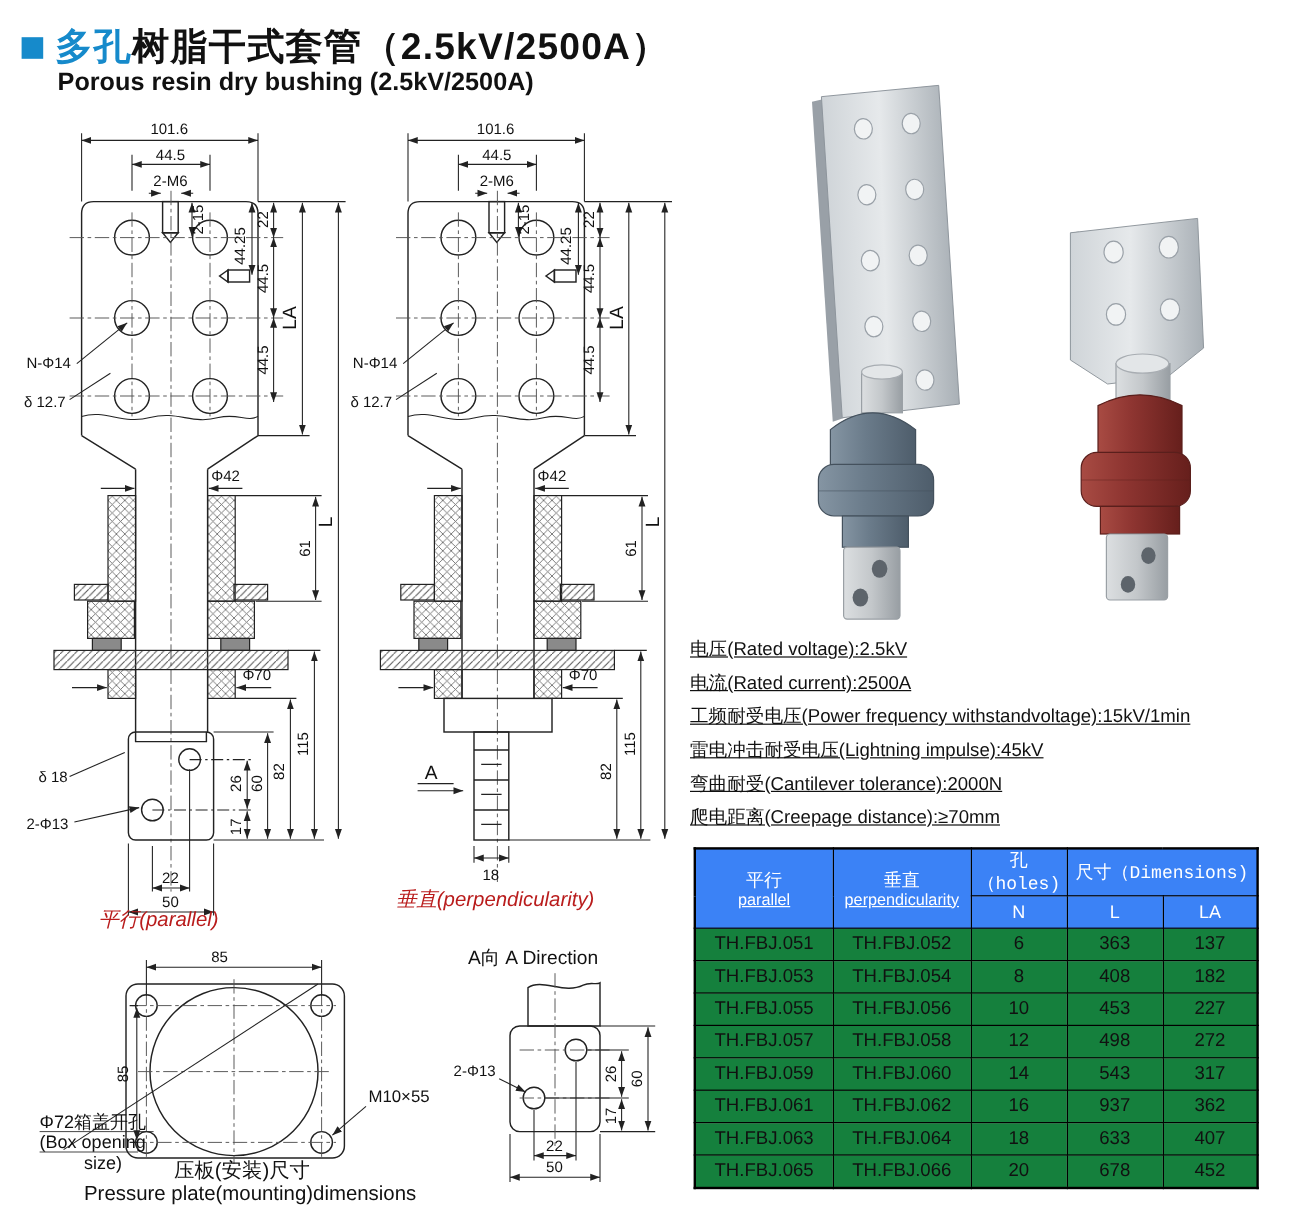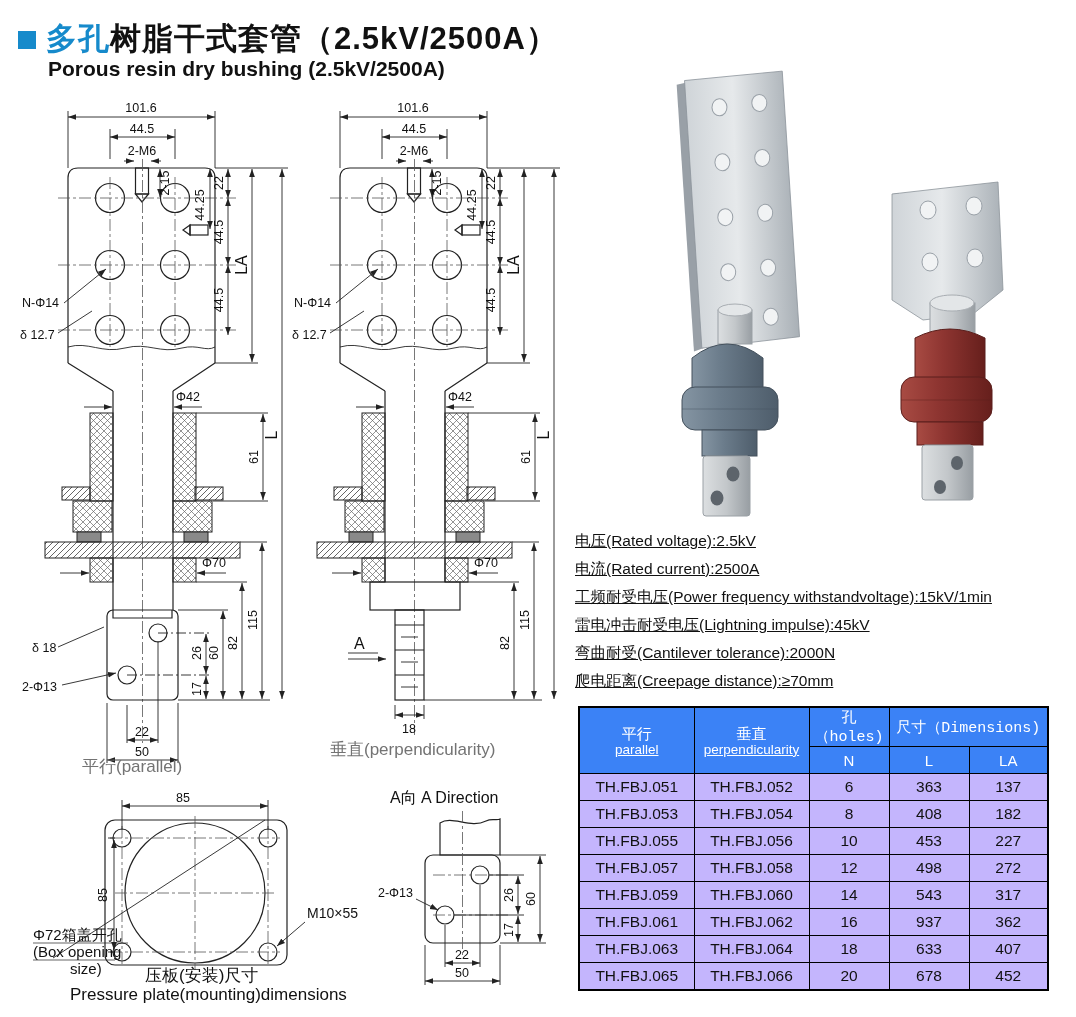--- a/index.html
+++ b/index.html
@@ -7,35 +7,35 @@
        font-family:"Liberation Sans",sans-serif;color:#111;}
   .abs{position:absolute;}
   
   .title-sq{position:absolute;left:18px;top:31px;width:18px;height:18px;background:#168acb;}
   .title-zh{position:absolute;left:46px;top:18px;font-size:31px;font-weight:bold;letter-spacing:1px;white-space:nowrap;}
   .title-zh .hl{color:#168acb;}
   .title-en{position:absolute;left:48px;top:57px;font-size:21px;font-weight:bold;white-space:nowrap;}
   
   svg text{font-family:"Liberation Sans",sans-serif;font-size:12.5px;fill:#111;}
   svg text.big{font-size:16px;}
-  .view-label{position:absolute;font-size:17px;color:#737373;white-space:nowrap;}
+  .view-label{position:absolute;font-size:17px;color:#b91c1c;white-space:nowrap;font-style:italic;}
   
   .tech{position:absolute;left:575px;top:531px;width:500px;}
   .tech h3{margin:0 0 7px 0;font-size:18.5px;font-weight:bold;}
   .tech div{font-size:15.5px;margin:0 0 7px 0;white-space:nowrap;text-decoration:underline;}
   
   table.spec{position:absolute;left:578px;top:706px;width:469px;border-collapse:collapse;
              border:2px solid #000;table-layout:fixed;}
   table.spec th,table.spec td{border:1px solid #000;text-align:center;padding:0;}
   table.spec th{background:#3b82f6;color:#fff;font-weight:normal;}
   .th-zh{font-size:15px;line-height:17px;display:block;}
   .th-en{font-size:13.5px;line-height:15px;display:block;text-decoration:underline;}
   .th-one{font-size:15px;font-family:Liberation Mono, monospace;}
   .th-sub{font-size:15px;height:26px;}
-  table.spec td{font-size:15.5px;height:26px;background:#c4b5fd;}
+  table.spec td{font-size:15.5px;height:26px;background:#15803d;}
 </style>
 </head>
 <body>
 
 <svg width="0" height="0" style="position:absolute">
   <defs>
     <marker id="arr" markerWidth="10" markerHeight="8" refX="9" refY="4" orient="auto-start-reverse">
       <path d="M0,0.8 L9,4 L0,7.2 Z" fill="#222"></path>
     </marker>
     <pattern id="hx" width="7" height="7" patternUnits="userSpaceOnUse">

